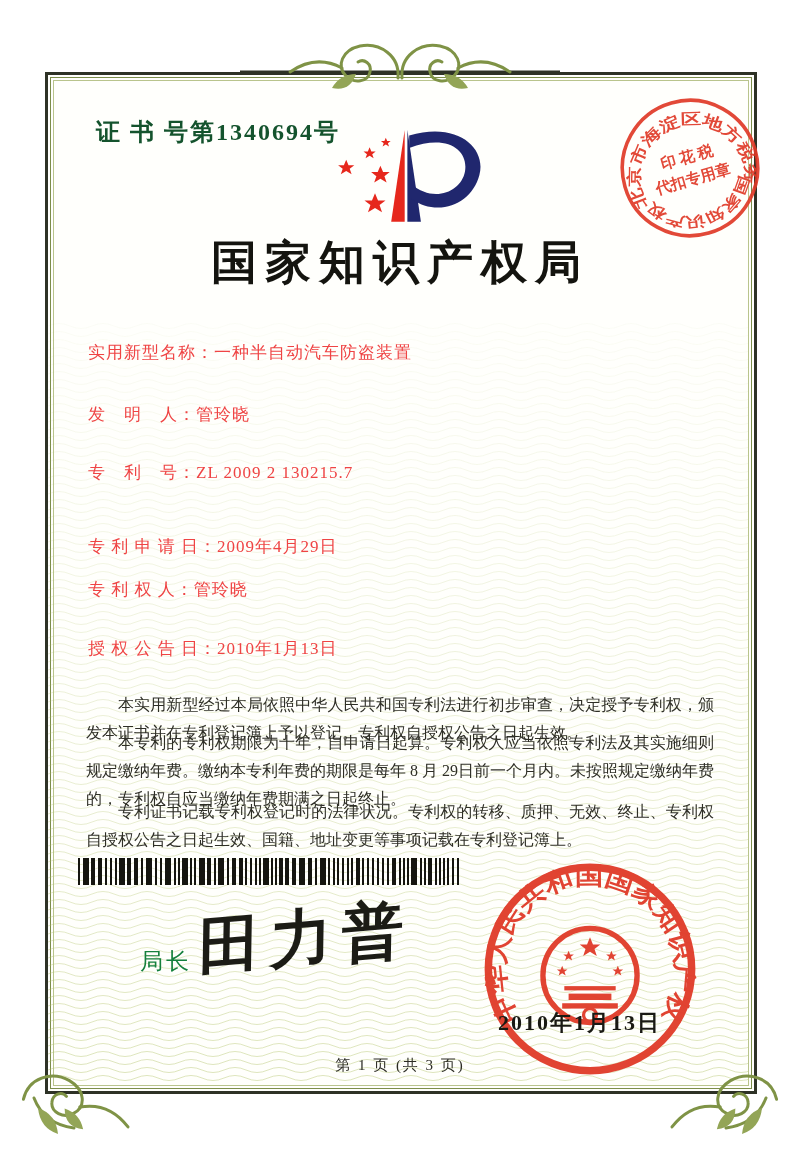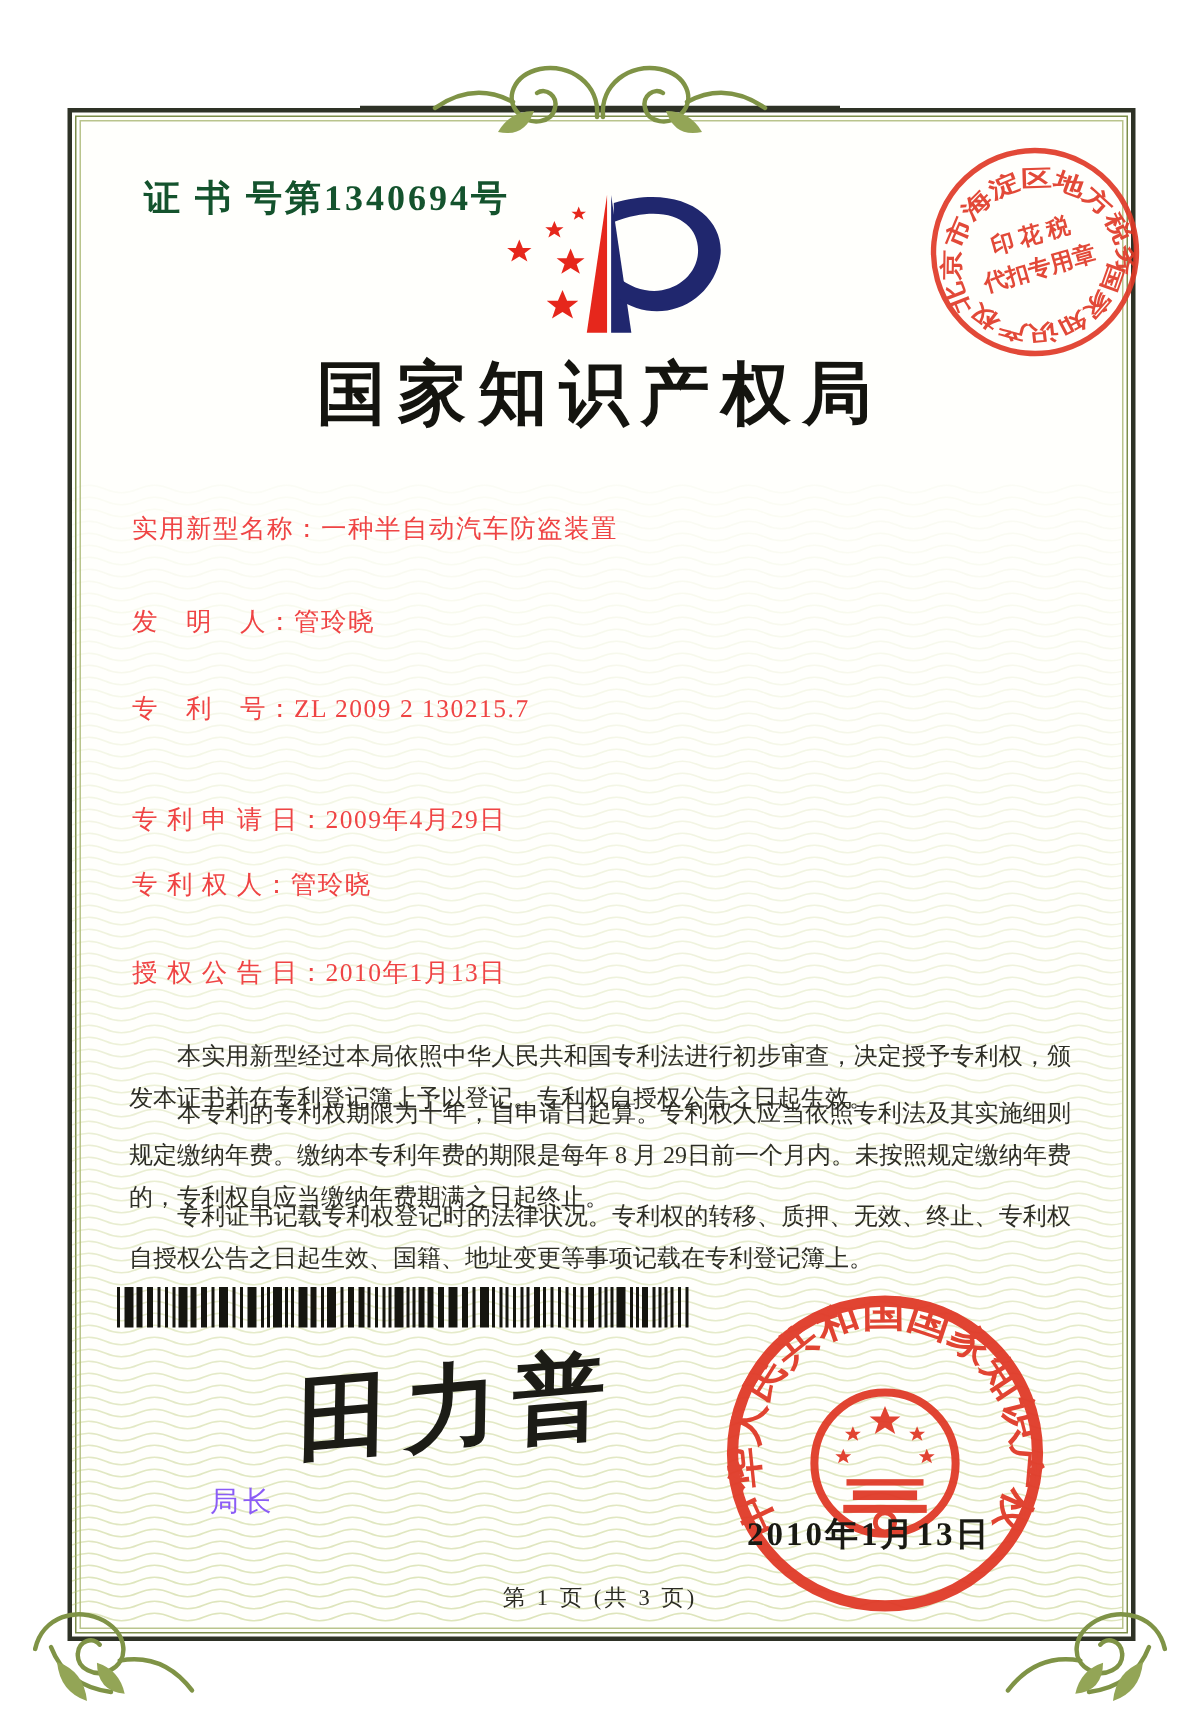--- a/index.html
+++ b/index.html
@@ -40,21 +40,21 @@
   
   .para{
     left:86px;width:628px;font-size:16px;line-height:28px;
     text-align:justify;text-indent:2em;color:#2e2e26;
   }
   .p0{top:691px;} .p1{top:729px;} .p2{top:798px;}
   
   .barcode{left:78px;top:858px;width:384px;height:27px;}
   .barcode i{position:absolute;top:0;bottom:0;background:#15150f;}
   
-  .sig-title{left:140px;top:946px;font-size:19px;color:#8b5cf6;letter-spacing:3px;margin-top:42px;}
+  .sig-title{left:140px;top:946px;font-size:23px;color:#15803d;letter-spacing:3px;}
   .sig-name{
     left:198px;top:896px;font-size:62px;font-weight:bold;color:#1c1c16;
     font-family:"DejaVu Sans",sans-serif;
     transform:rotate(-5deg) skewX(-6deg);letter-spacing:10px;
   }
   
   .tax-stamp{left:608px;top:86px;width:164px;height:164px;transform:rotate(-16deg);opacity:.92;}
   .office-seal{left:483px;top:862px;width:214px;height:214px;opacity:.95;}
   .seal-date{
     left:498px;top:1008px;font-size:22px;font-weight:bold;color:#191913;

